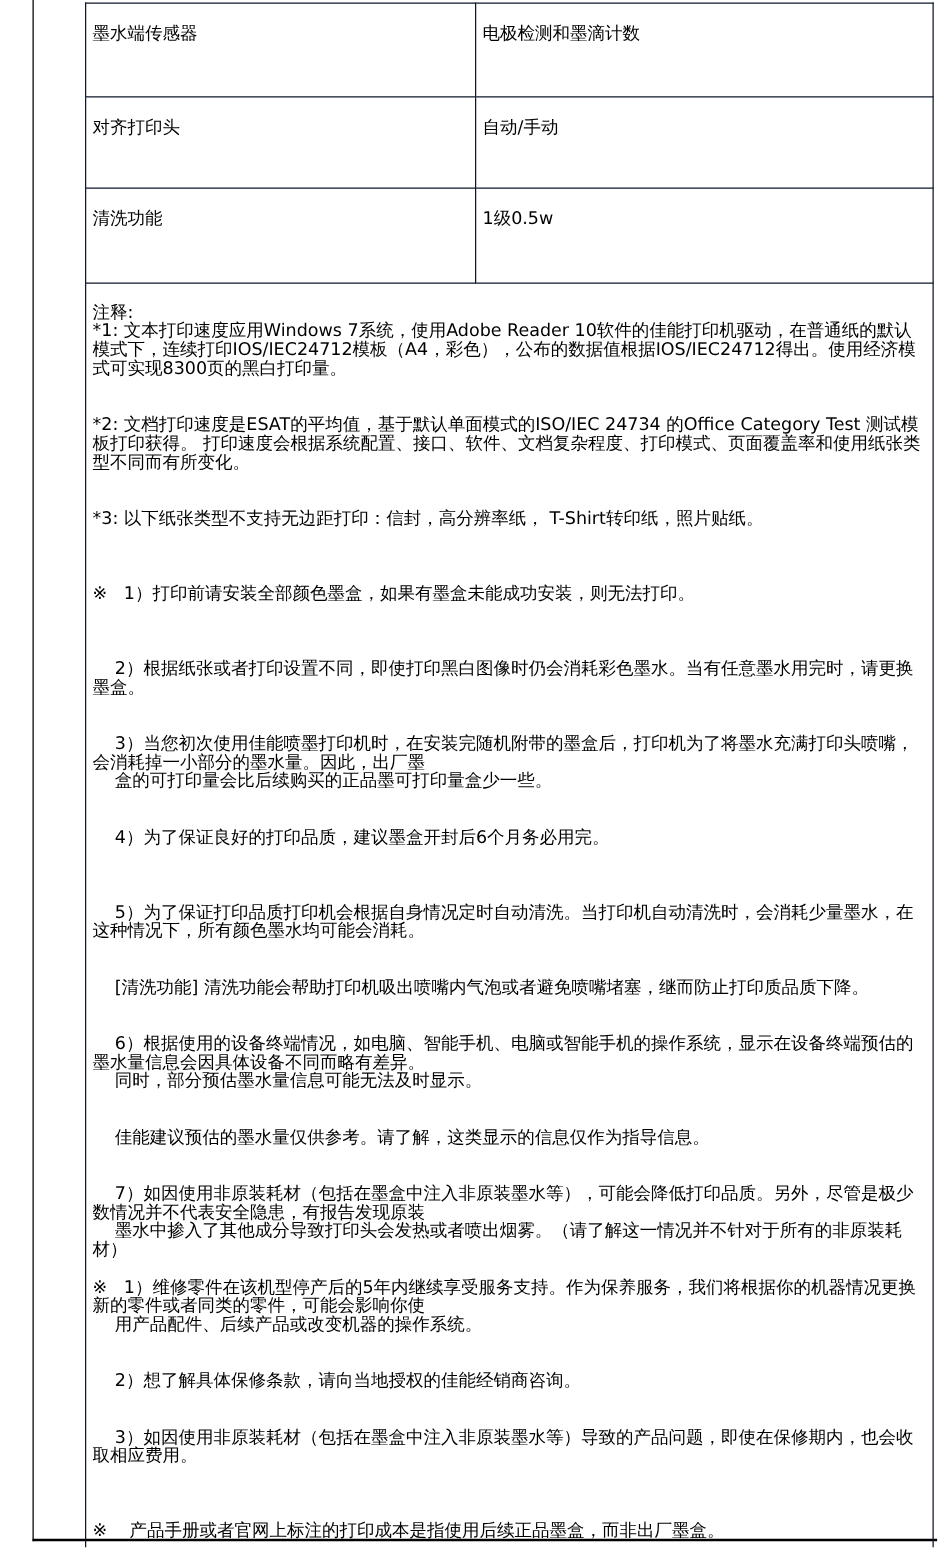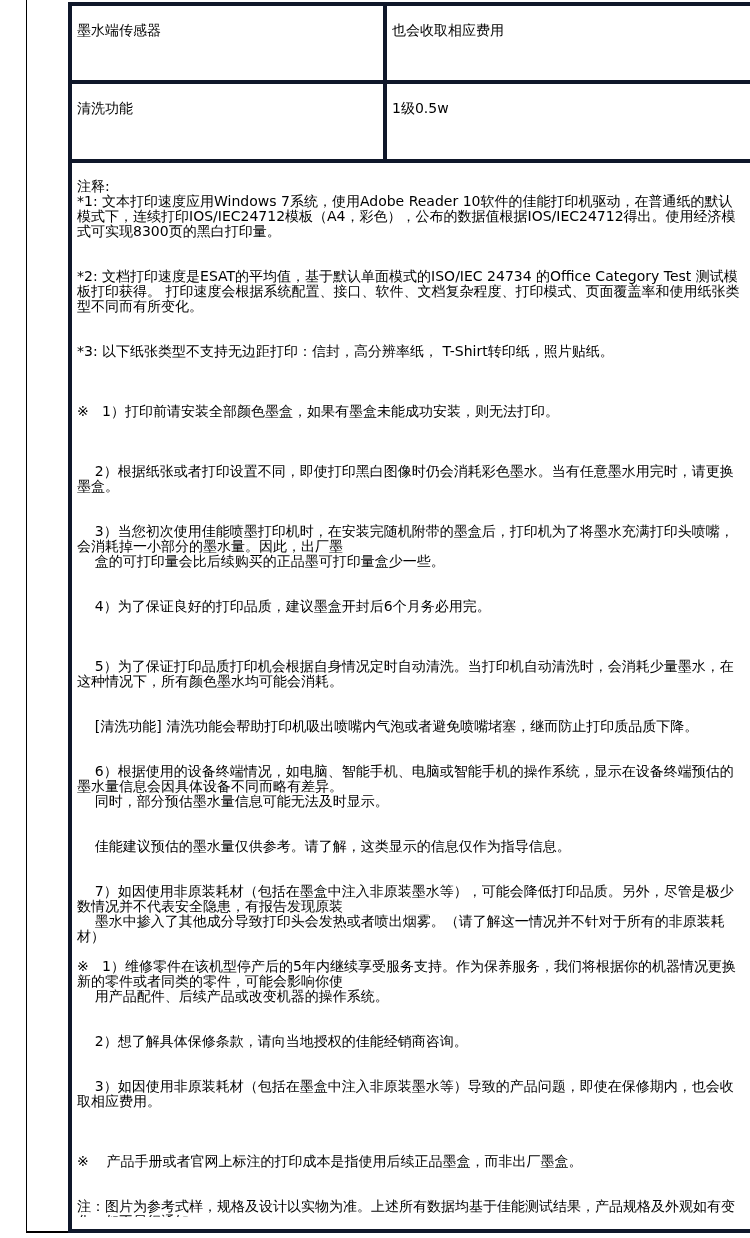--- a/index.html
+++ b/index.html
@@ -34,21 +34,21 @@
   }
   table.spec-table {
     position: absolute;
     left: 68px;
     top: 2px;
     width: 654px;
     border-collapse: collapse;
     table-layout: fixed;
   }
   table.spec-table td {
-    border: 4px solid #0f172a;
+    border: 1px solid #0f172a;
     vertical-align: top;
     font-size: 14px;
     line-height: 16px;
     padding: 16px 6px 0 5px;
     overflow: hidden;
   }
   td.col-label { width: 300px; }
   td.col-value { width: 354px; }
   tr.row-spec td { height: 59px; }
   tr.row-spec-1 td { height: 58px; }
@@ -72,21 +72,25 @@
 
 <div class="page">
 
   <div class="page-left-rule"></div>
   <div class="page-bottom-rule"></div>
 
   <table class="spec-table">
     <tbody>
       <tr class="row-spec row-spec-1">
         <td class="col-label">墨水端传感器</td>
-        <td class="col-value">也会收取相应费用</td>
+        <td class="col-value">电极检测和墨滴计数</td>
+      </tr>
+      <tr class="row-spec row-spec-2">
+        <td class="col-label">对齐打印头</td>
+        <td class="col-value">自动/手动</td>
       </tr>
       <tr class="row-spec row-spec-3">
         <td class="col-label">清洗功能</td>
         <td class="col-value">1级0.5w</td>
       </tr>
       <tr>
         <td class="notes-cell" colspan="2">
           <div class="notes-text">注释:
 *1: 文本打印速度应用Windows 7系统，使用Adobe Reader 10软件的佳能打印机驱动，在普通纸的默认模式下，连续打印IOS/IEC24712模板（A4，彩色），公布的数据值根据IOS/IEC24712得出。使用经济模式可实现8300页的黑白打印量。
 

